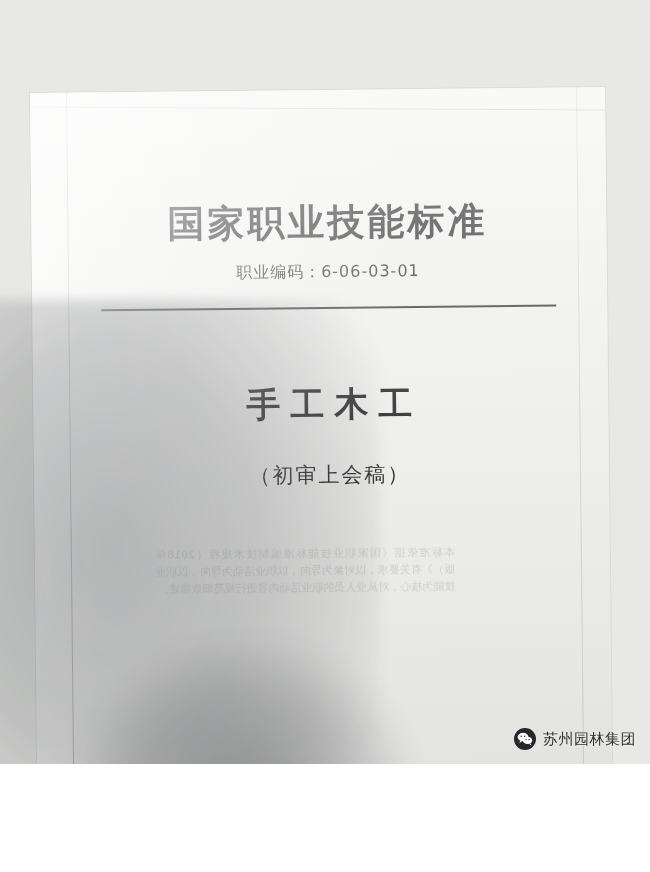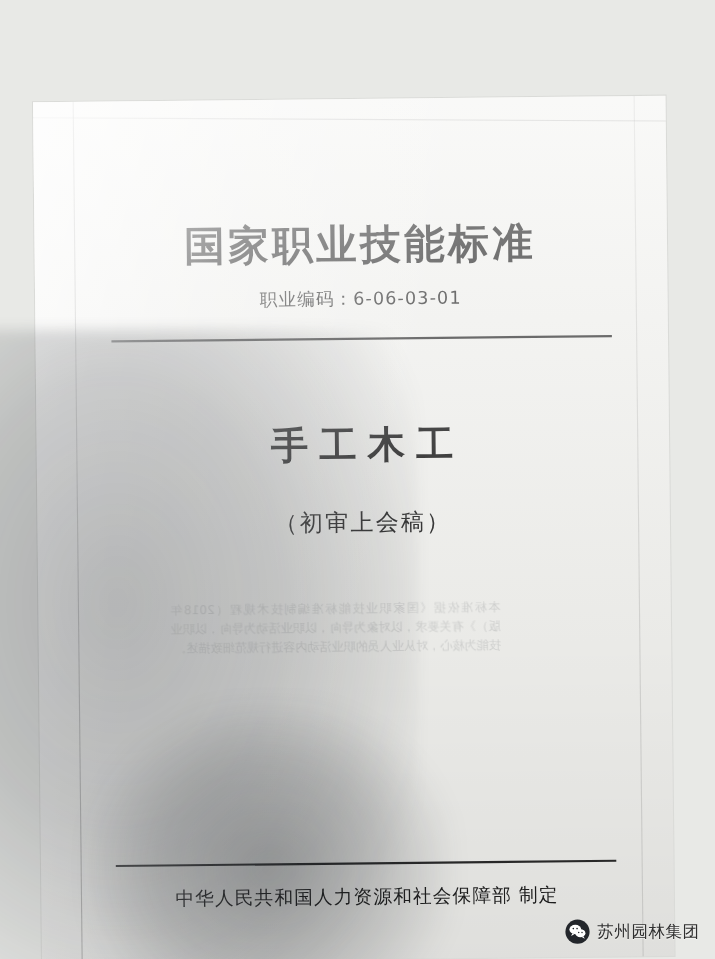--- a/index.html
+++ b/index.html
@@ -11,21 +11,21 @@
     width: 650px;
     height: 872px;
     overflow: hidden;
     font-family: "DejaVu Sans", "Liberation Sans", sans-serif;
   }
 
   
   .photo {
     position: relative;
     width: 650px;
-    height: 872px;
+    height: 764px;
     background: #e8e9e6;
     overflow: hidden;
   }
 
   
   .sheet {
     position: absolute;
     left: 30px;
     top: 90px;
     width: 575px;

